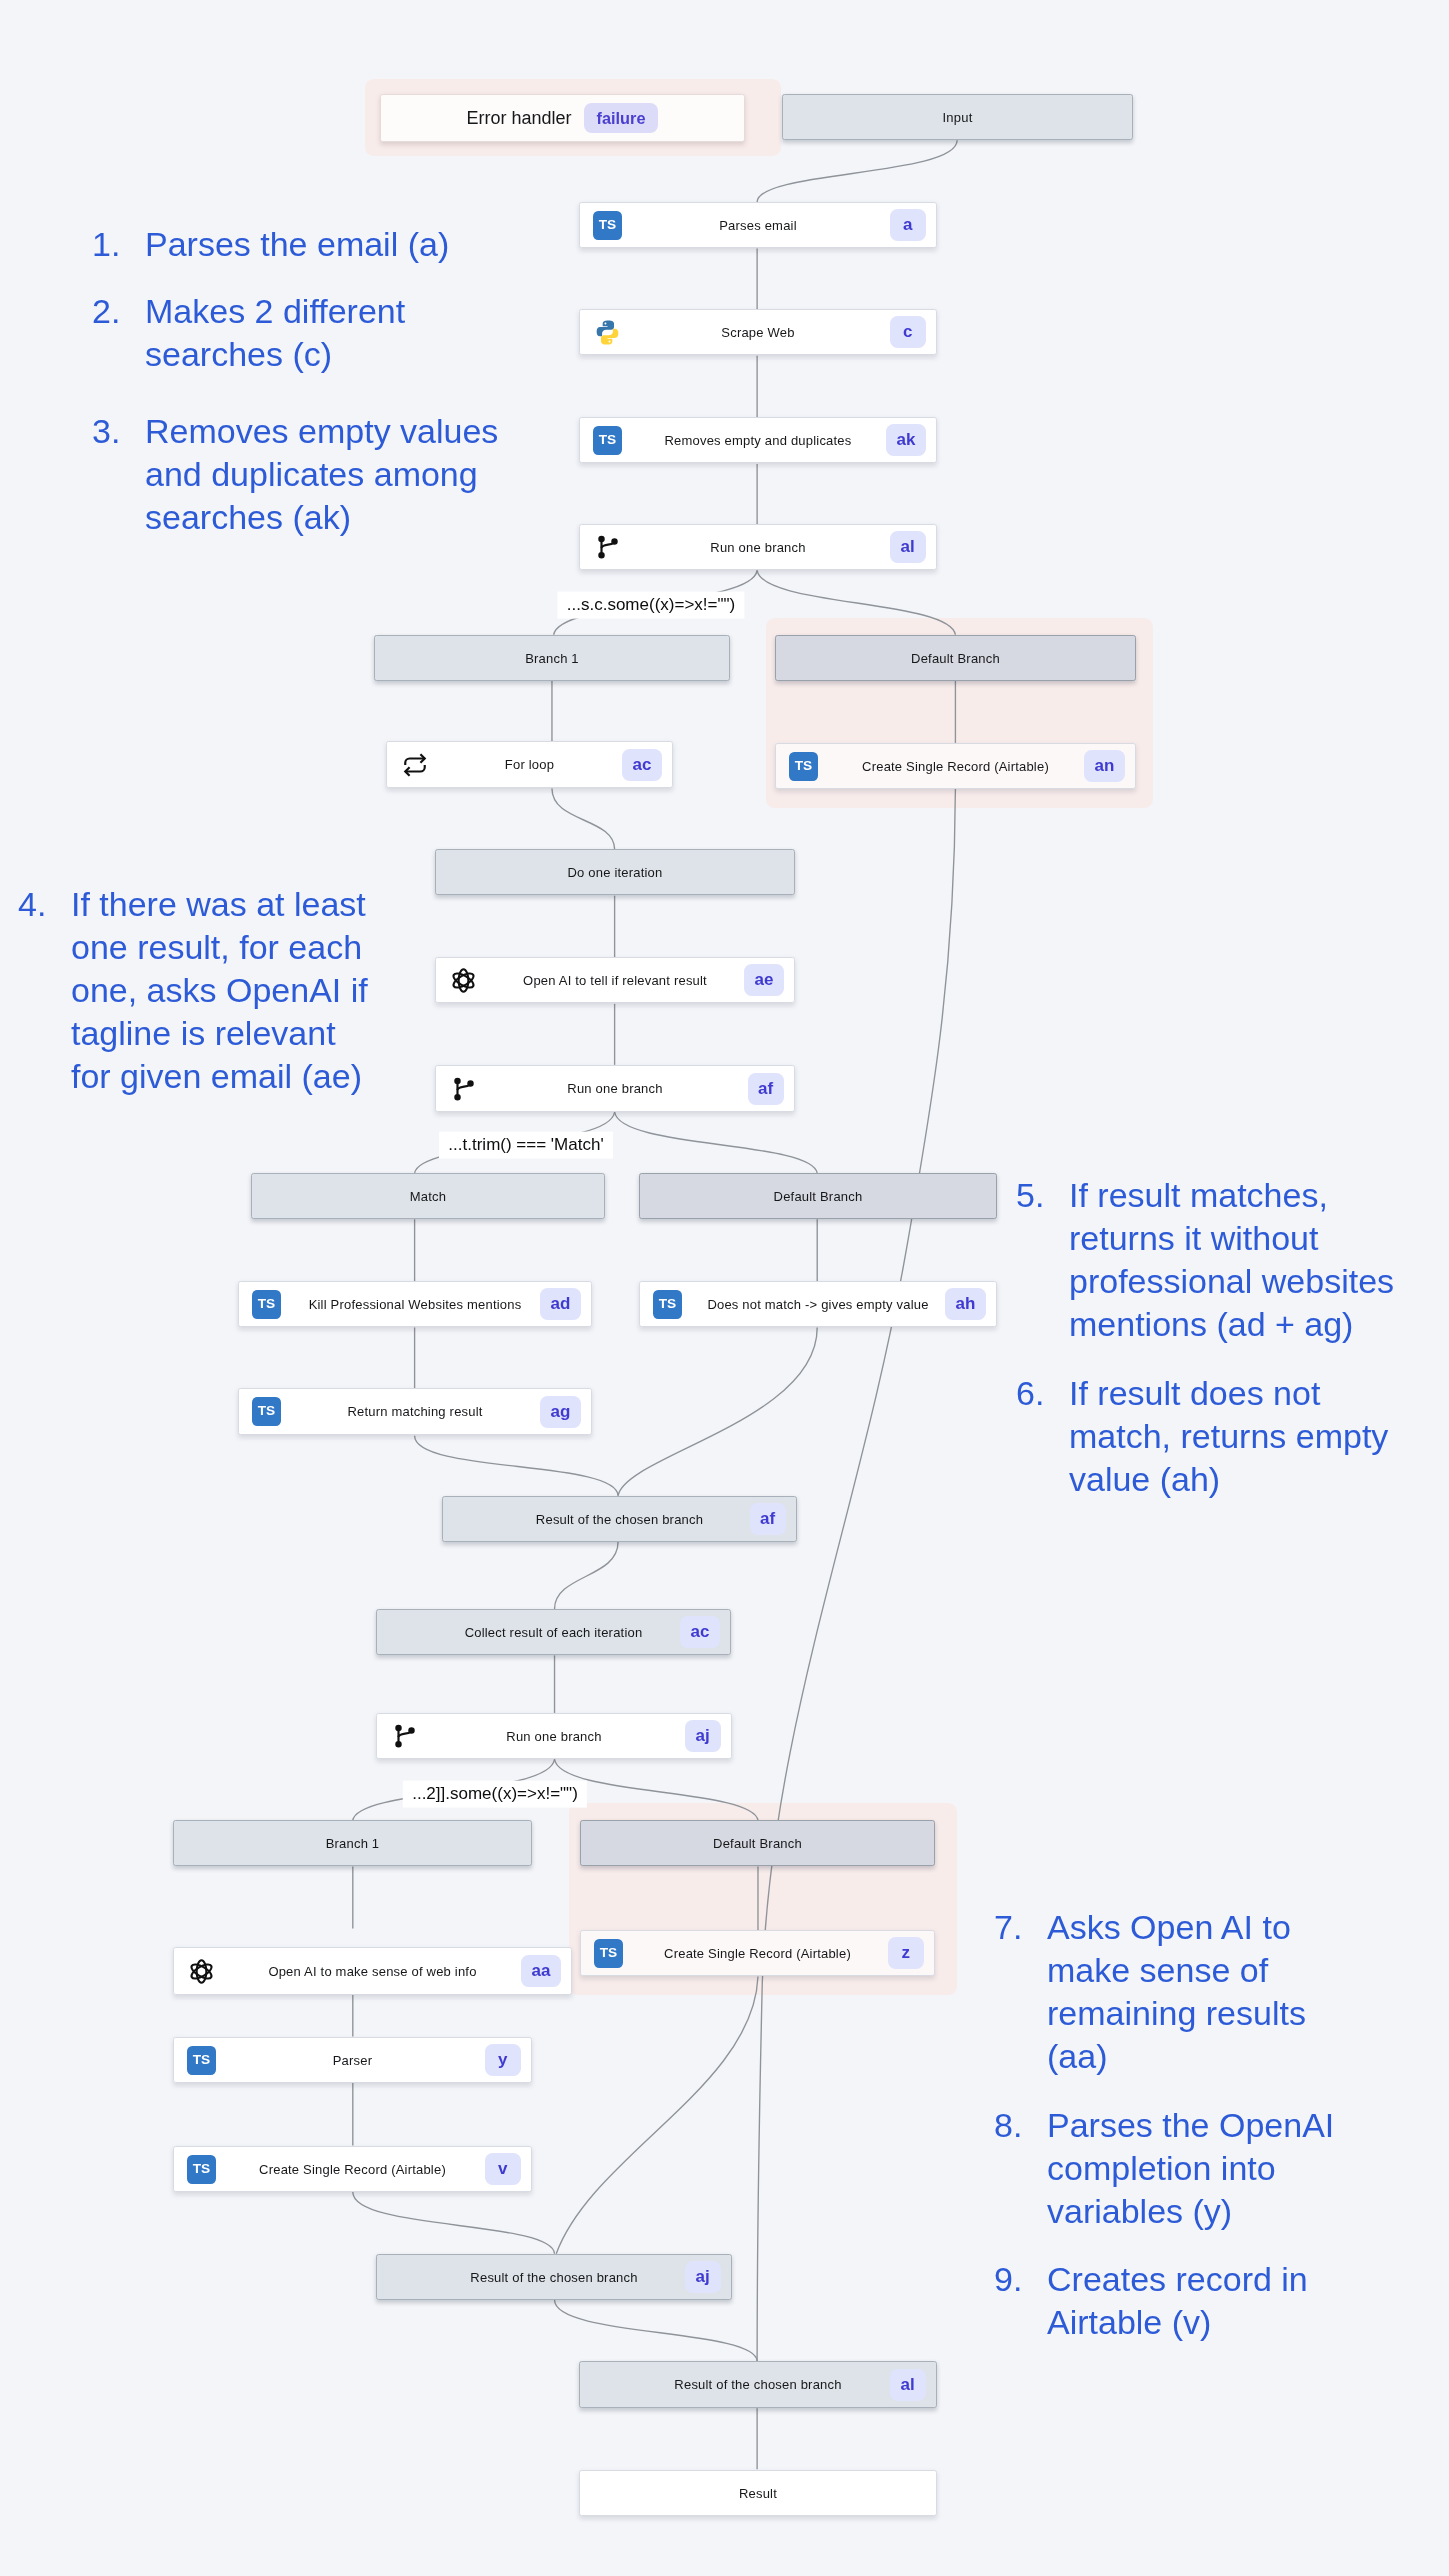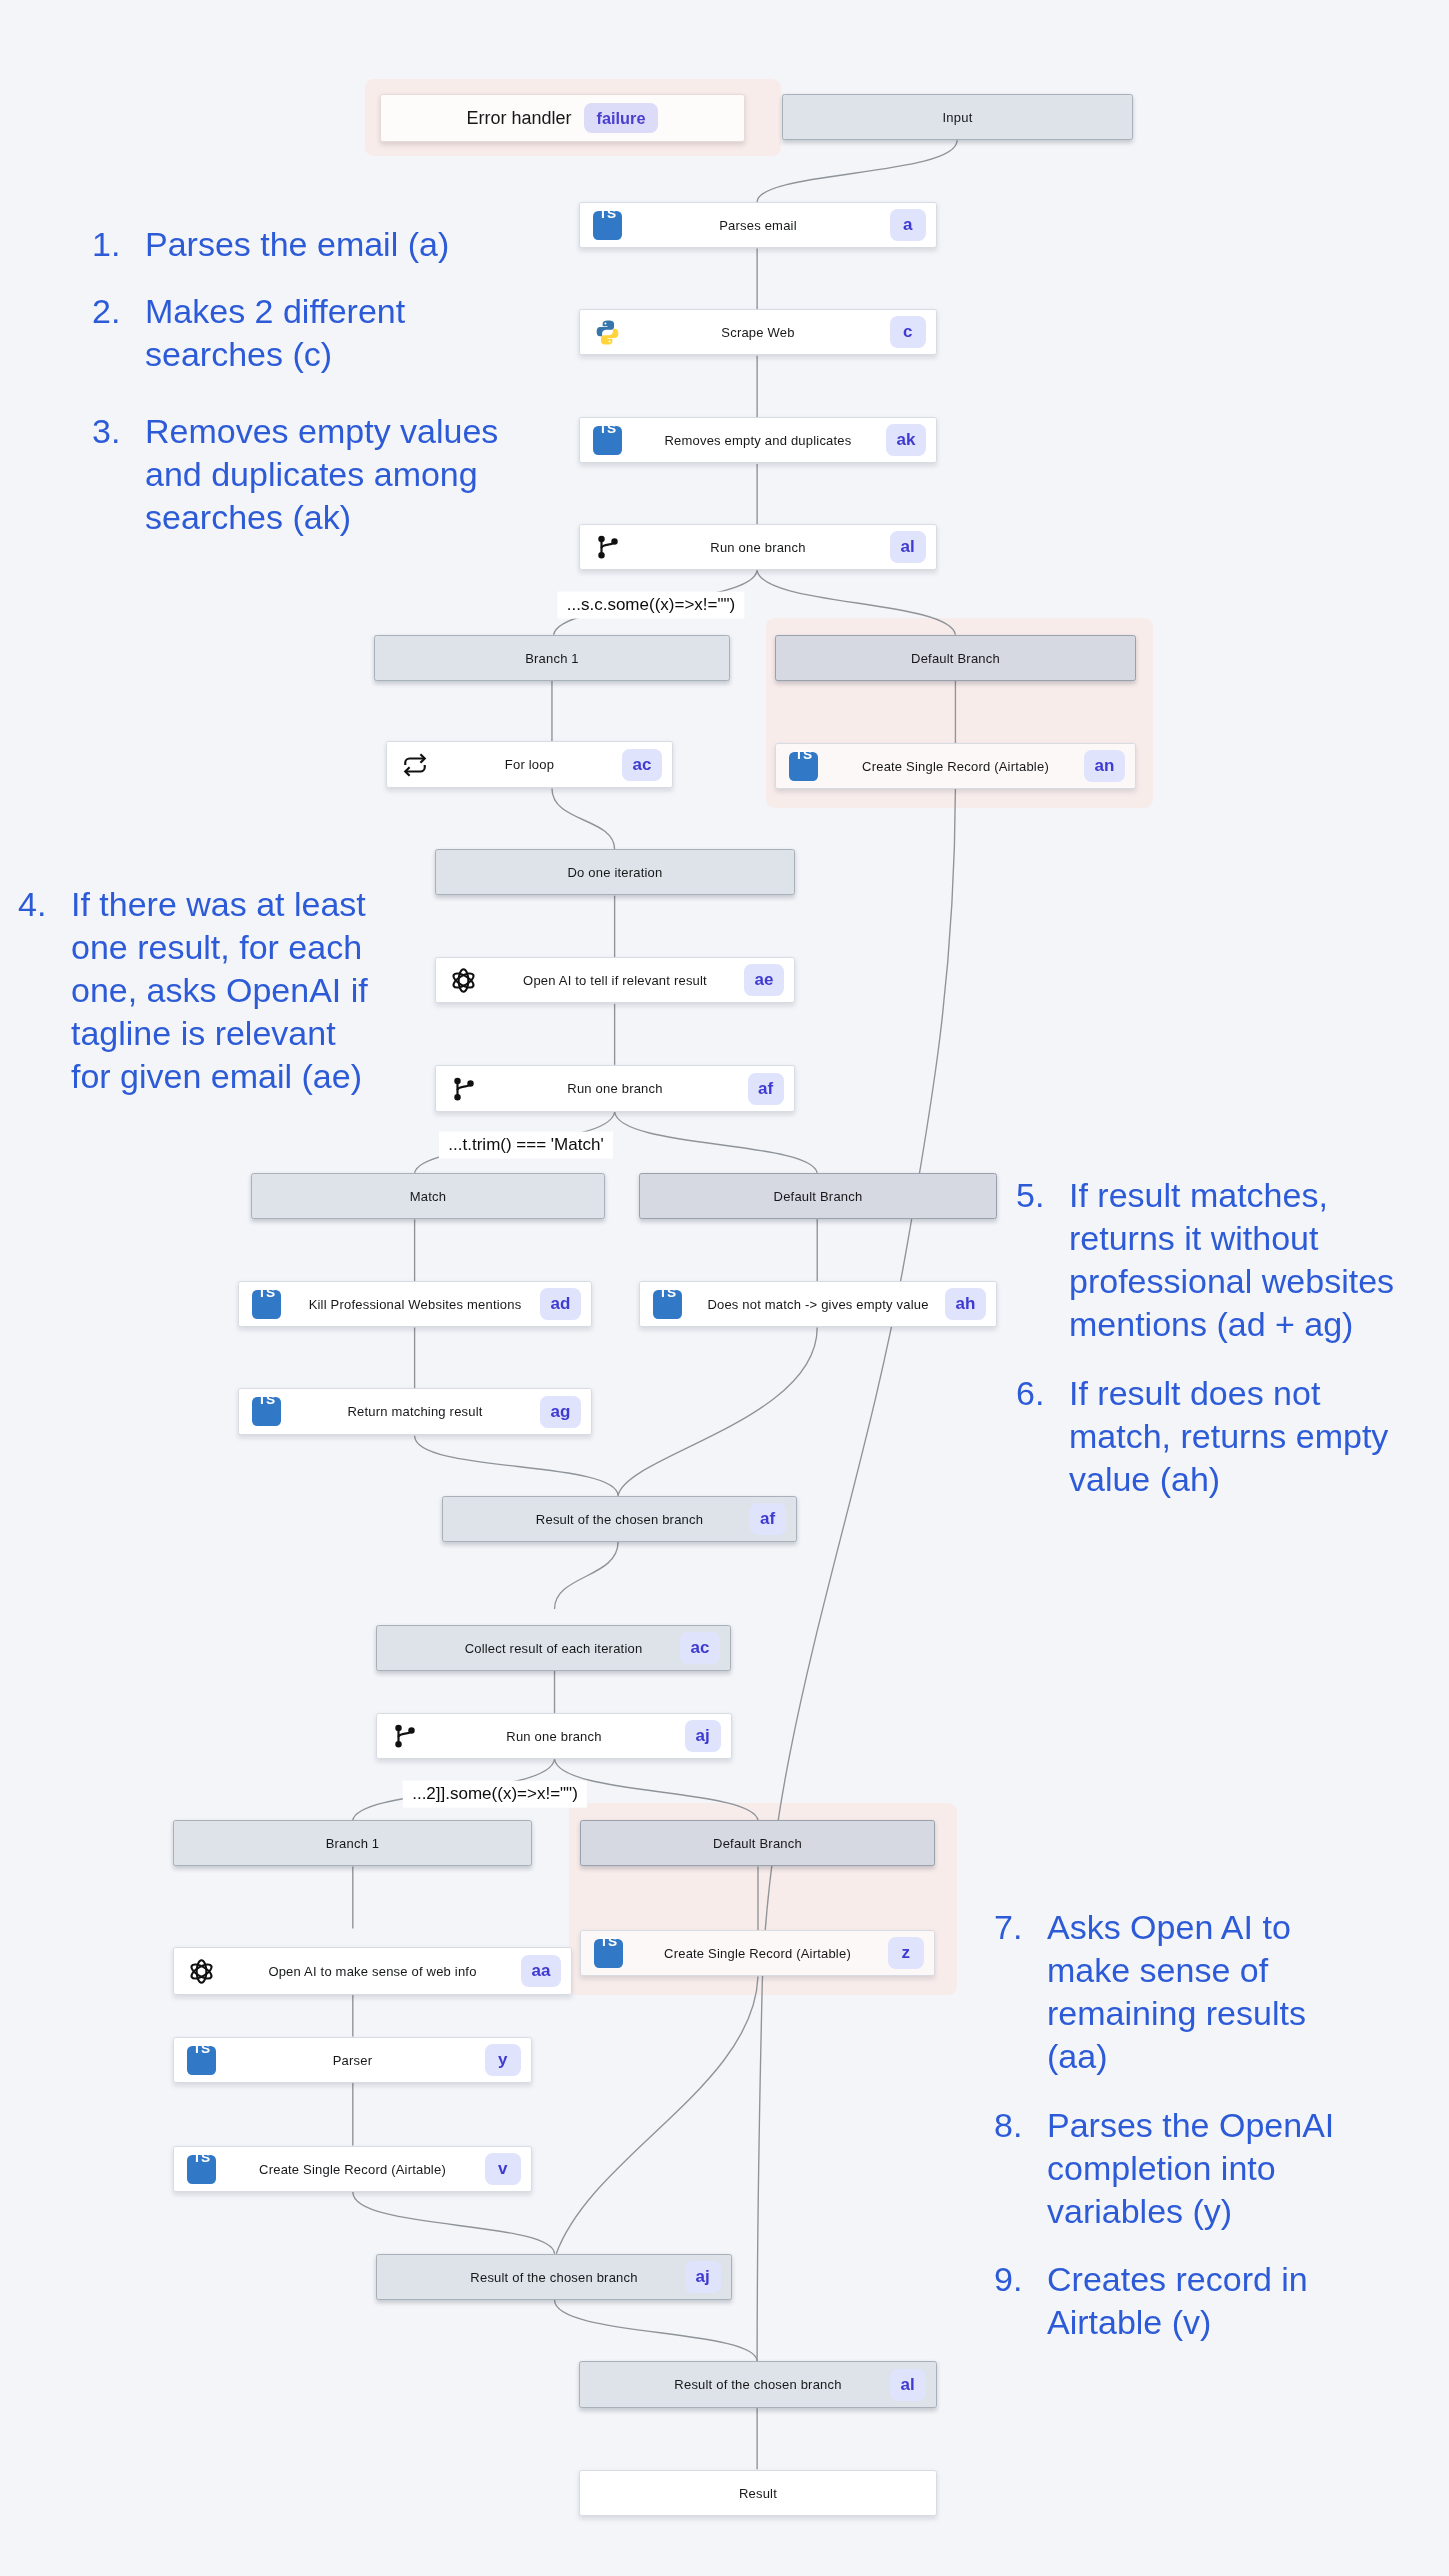--- a/index.html
+++ b/index.html
@@ -16,21 +16,21 @@
   .n.plain .lbl{left:0;right:0;}
   .hd{background:#dde3e9;border:0.9px solid #a8b1ba;box-shadow:0 2.6px 4.3px rgba(40,50,70,.22);}
   .hd.dark{background:#d6d9e1;border-color:#99a1ab;}
   .pinkish{background:#fdf8f8;}
   .badge{position:absolute;right:10.3px;top:50%;transform:translateY(-50%);
          background:#e0e3fc;color:#3f3bd0;font-weight:bold;font-size:17px;
          border-radius:7.7px;padding:6px 10.3px;min-width:15.5px;text-align:center;}
   .ico{width:31px;height:31px;display:flex;align-items:center;justify-content:center;flex:none;}
   .ts{width:29px;height:29px;background:#3178c6;border-radius:5.2px;color:#fff;
       font-weight:bold;font-size:13.7px;display:flex;align-items:flex-end;
-      justify-content:center;padding-bottom:19px;box-sizing:border-box;}
+      justify-content:center;padding-bottom:8px;box-sizing:border-box;}
   .errbox{position:absolute;box-sizing:border-box;display:flex;align-items:center;
           justify-content:center;gap:12px;background:#fefbfb;border:0.9px solid #e7dada;
           border-radius:2.6px;box-shadow:0 2.6px 5.2px rgba(60,40,40,.15);}
   .errbox .lbl2{font-size:18px;color:#17181a;}
   .fail{background:#dcdcf9;color:#4a3fcf;font-weight:bold;font-size:16.3px;
         border-radius:7.7px;padding:5.2px 13px;}
   .cond{position:absolute;transform:translate(-50%,-50%);background:#fff;
         color:#0c0d0e;font-size:17px;padding:3.4px 9.4px;white-space:nowrap;}
   .ann{position:absolute;display:flex;color:#2d5bd7;font-size:34px;line-height:43px;
        font-weight:500;}
@@ -219,21 +219,21 @@
       </span>
     <span class="lbl">Return matching result</span>
     <span class="badge">ag</span>
   </div>
 
   <div class="n hd plain" style="left:442px;top:1496px;width:355px;height:46px;">
     <span class="lbl">Result of the chosen branch</span>
     <span class="badge">af</span>
   </div>
 
-  <div class="n hd plain" style="left:376px;top:1609px;width:355px;height:46px;margin-top:16px;">
+  <div class="n hd plain" style="left:376px;top:1609px;width:355px;height:46px;">
     <span class="lbl">Collect result of each iteration</span>
     <span class="badge">ac</span>
   </div>
 
   <div class="n" style="left:376px;top:1713px;width:356px;height:46px;">
     <span class="ico">
       <svg width="26" height="26" viewBox="0 0 24 24" fill="none" stroke="#111" stroke-width="2">
         <circle cx="6" cy="4.5" r="2" fill="#111"></circle>
           <circle cx="6" cy="19.5" r="2" fill="#111"></circle>
         <circle cx="18" cy="7" r="2" fill="#111"></circle>

